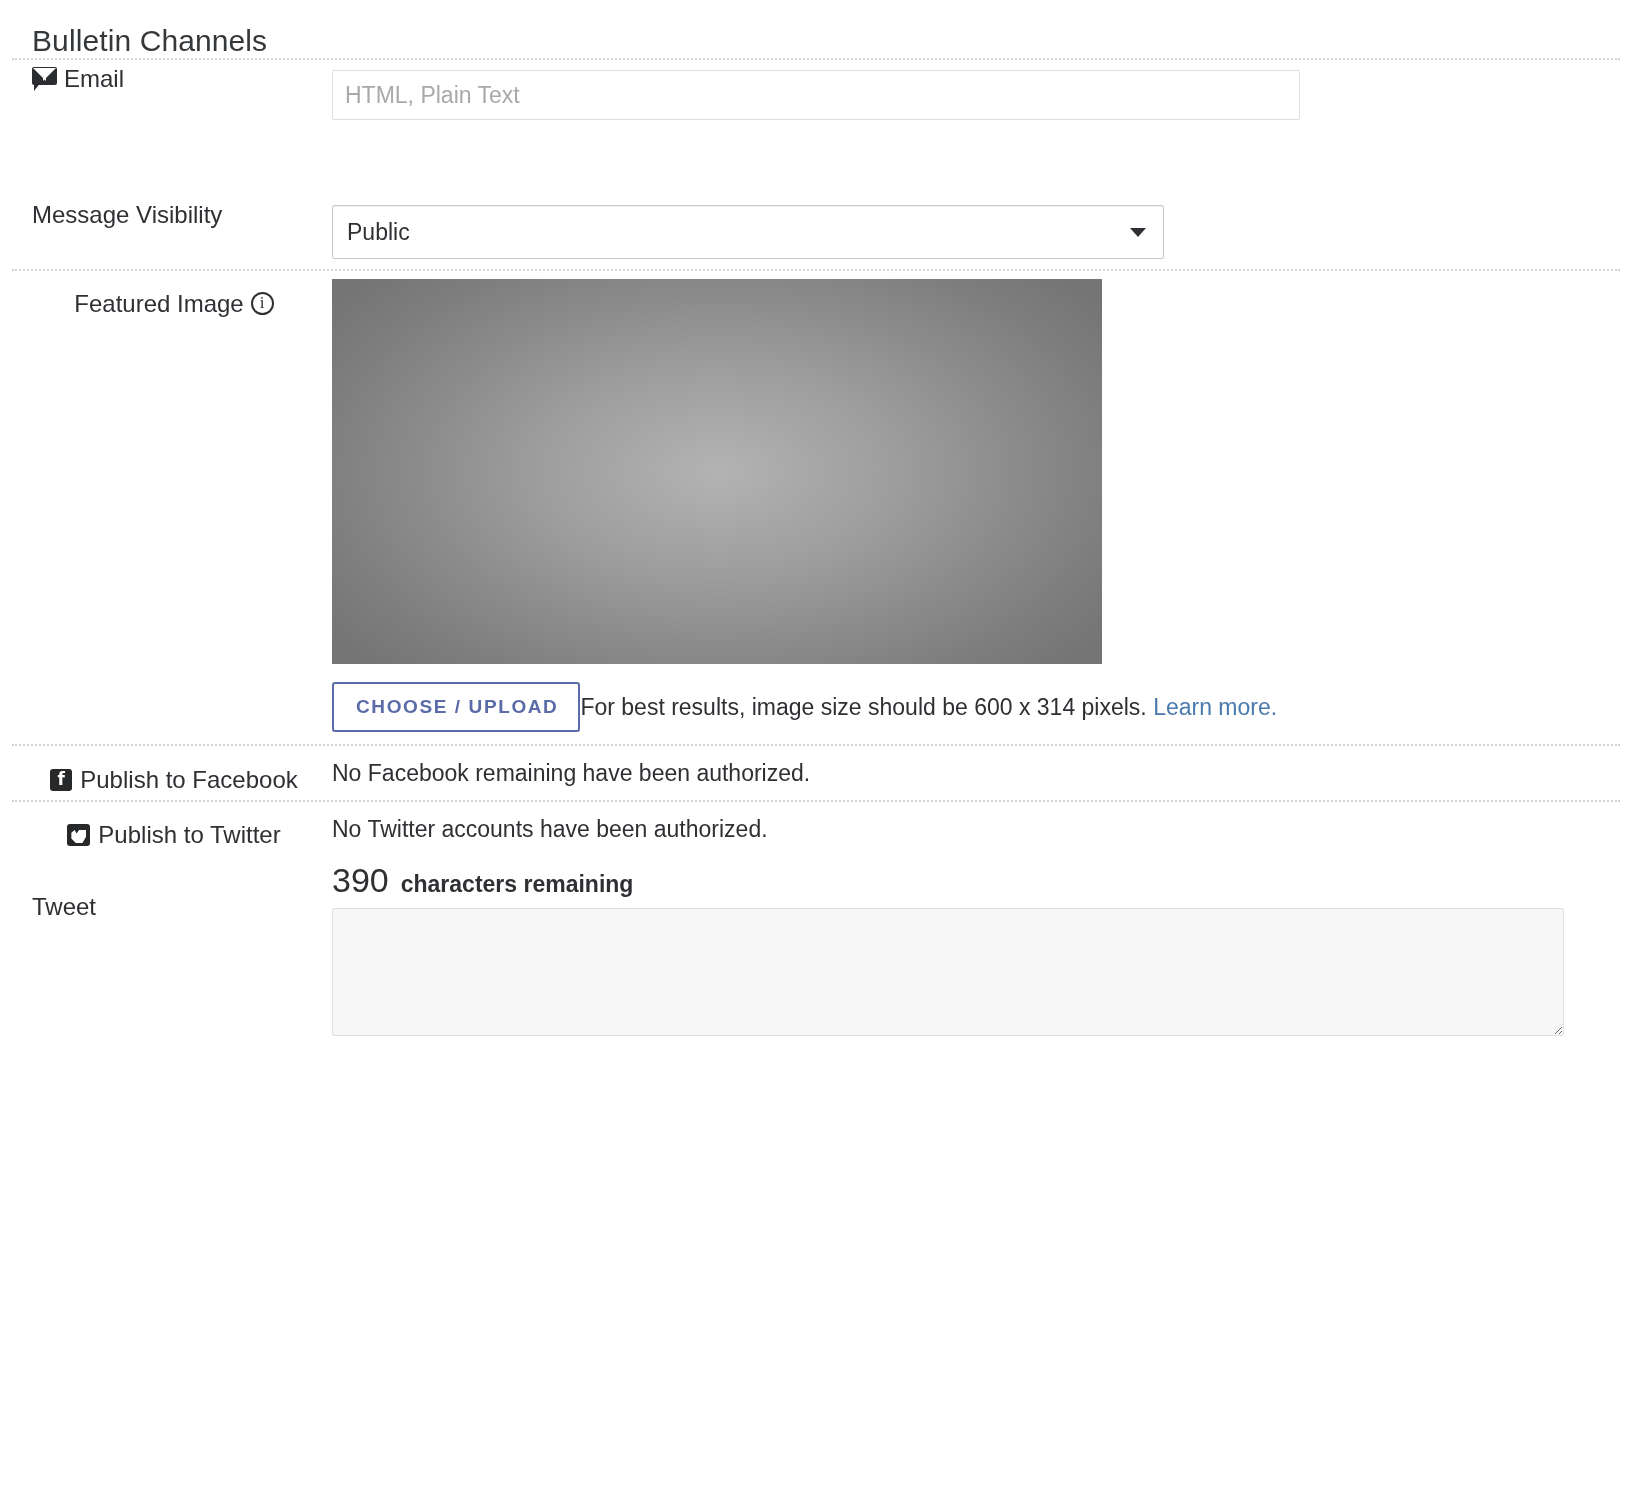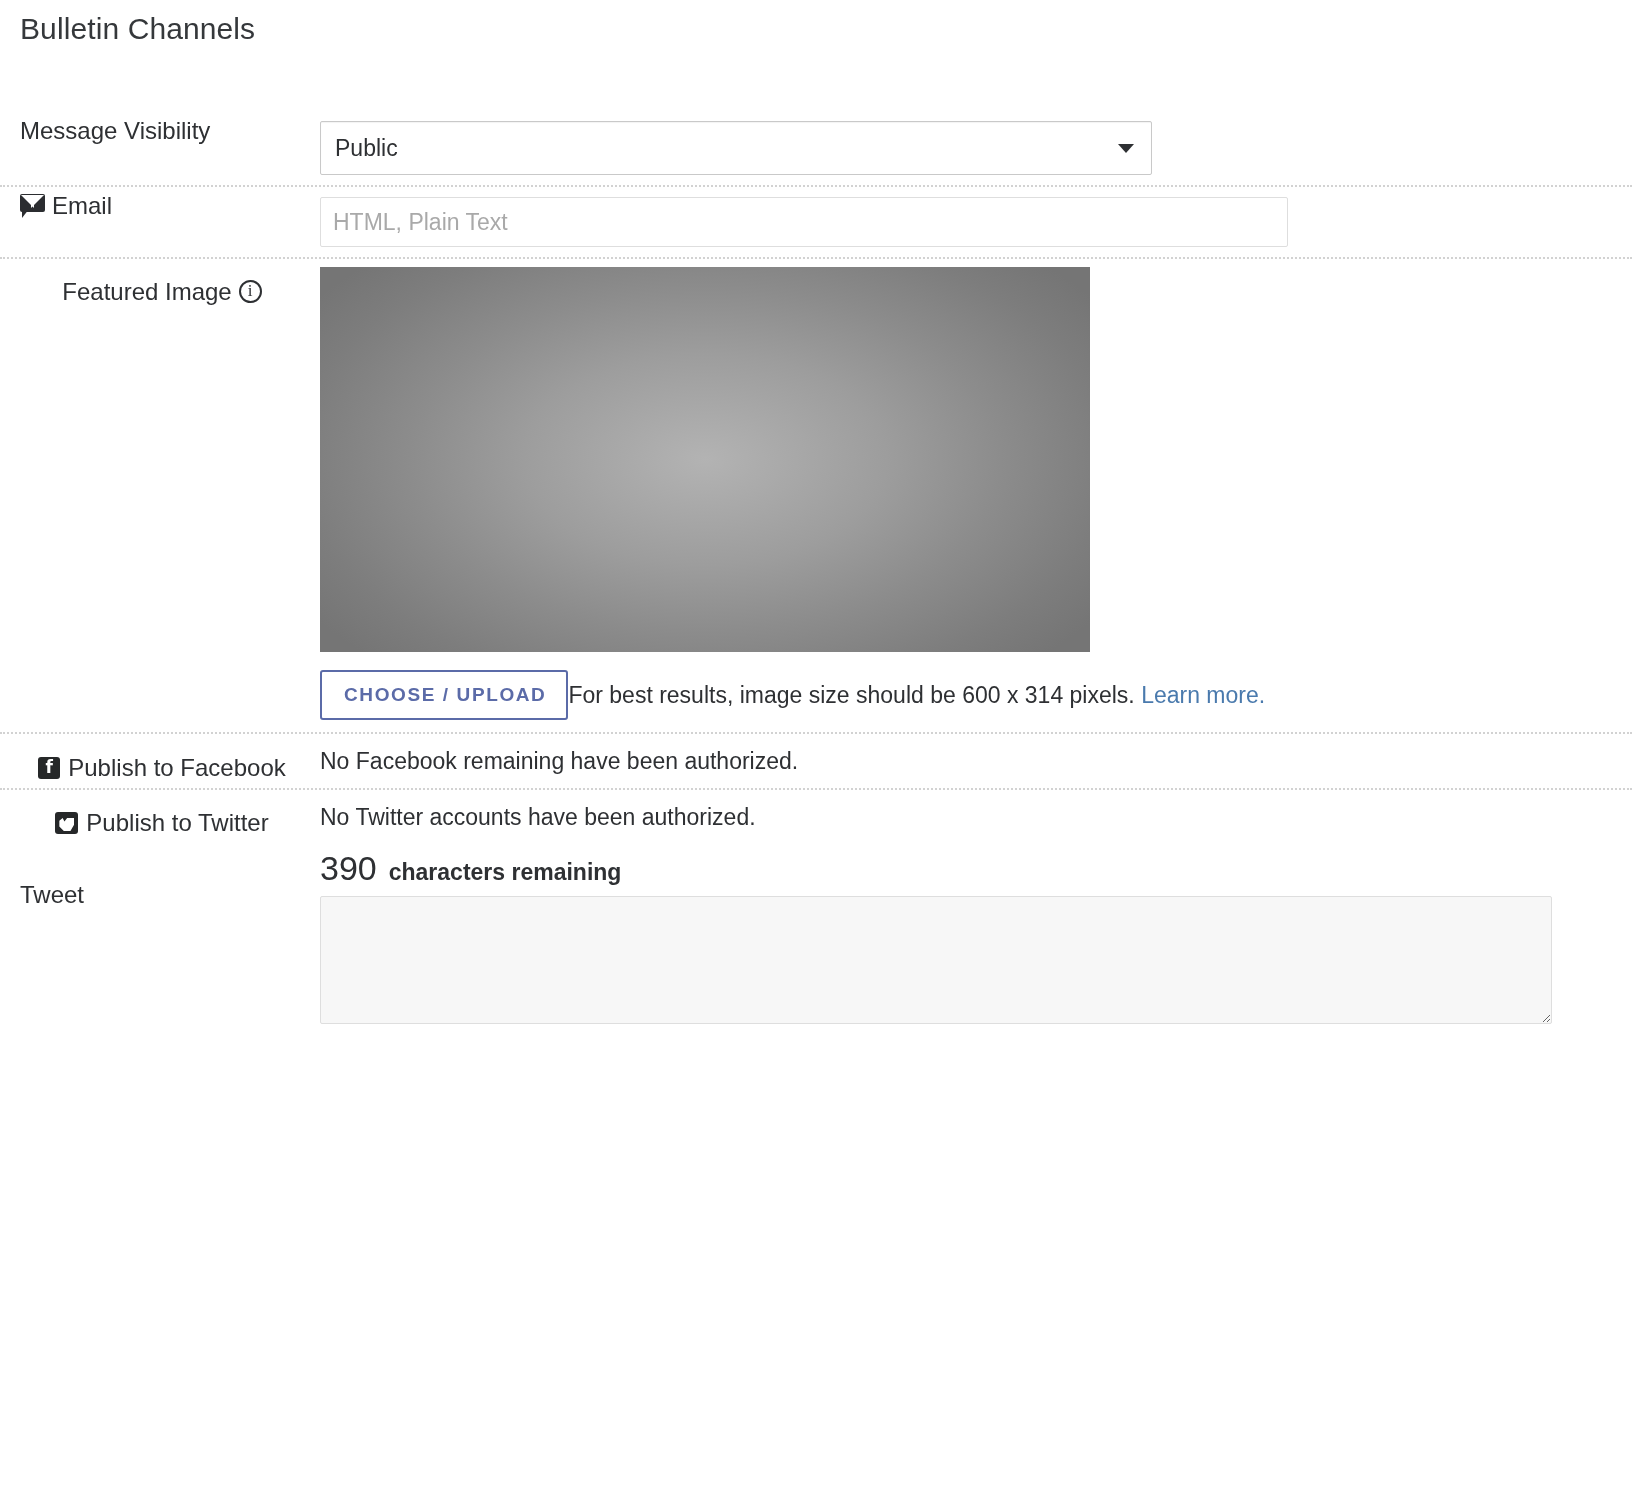--- a/index.html
+++ b/index.html
@@ -7,21 +7,21 @@
     margin: 0; padding: 0;
     background: #ffffff;
   }
   body {
     width: 1632px; height: 1496px;
     font-family: "Liberation Sans", sans-serif;
     color: #2e3033;
     overflow: hidden;
   }
 
-  .page { padding: 0; }
+  .page { padding: 12px; }
 
   .page-title {
     font-size: 30px;
     font-weight: 400;
     color: #35383b;
     letter-spacing: 0.1px;
     padding: 12px 0 0 20px;
     margin: 0;
     line-height: 34px;
   }
@@ -266,40 +266,40 @@
   .row-label.two-line { line-height: 40px; }
   .label-pad-top { padding-top: 14px; text-align: center; }
 </style>
 </head>
 <body>
 
 <div class="page">
 
   <h1 class="page-title">Bulletin Channels</h1>
 
+  <div class="form-row">
+    <div class="row-label">
+      <span class="icon-email">
+        <span class="env"></span><span class="flapL"></span><span class="flapR"></span><span class="tail"></span>
+      </span><span class="label-inline">Email</span>
+    </div>
+    <div class="row-field">
+      <input class="text-input" type="text" placeholder="HTML, Plain Text" style="">
+    </div>
+  </div>
+
   <div class="form-row first" style="margin-top:66px;">
     <div class="row-label">Message Visibility</div>
     <div class="row-field">
       <div class="select-wrap">
         <select class="visibility-select">
           <option>Public</option>
         </select>
         <span class="select-arrow"></span>
       </div>
-    </div>
-  </div>
-
-  <div class="form-row">
-    <div class="row-label">
-      <span class="icon-email">
-        <span class="env"></span><span class="flapL"></span><span class="flapR"></span><span class="tail"></span>
-      </span><span class="label-inline">Email</span>
-    </div>
-    <div class="row-field">
-      <input class="text-input" type="text" placeholder="HTML, Plain Text" style="">
     </div>
   </div>
 
   <div class="form-row">
     <div class="row-label label-pad-top">
       <span class="label-inline">Featured Image</span><span class="icon-info"></span>
     </div>
     <div class="row-field">
       <div class="featured-block">
         <div class="featured-preview"></div>

